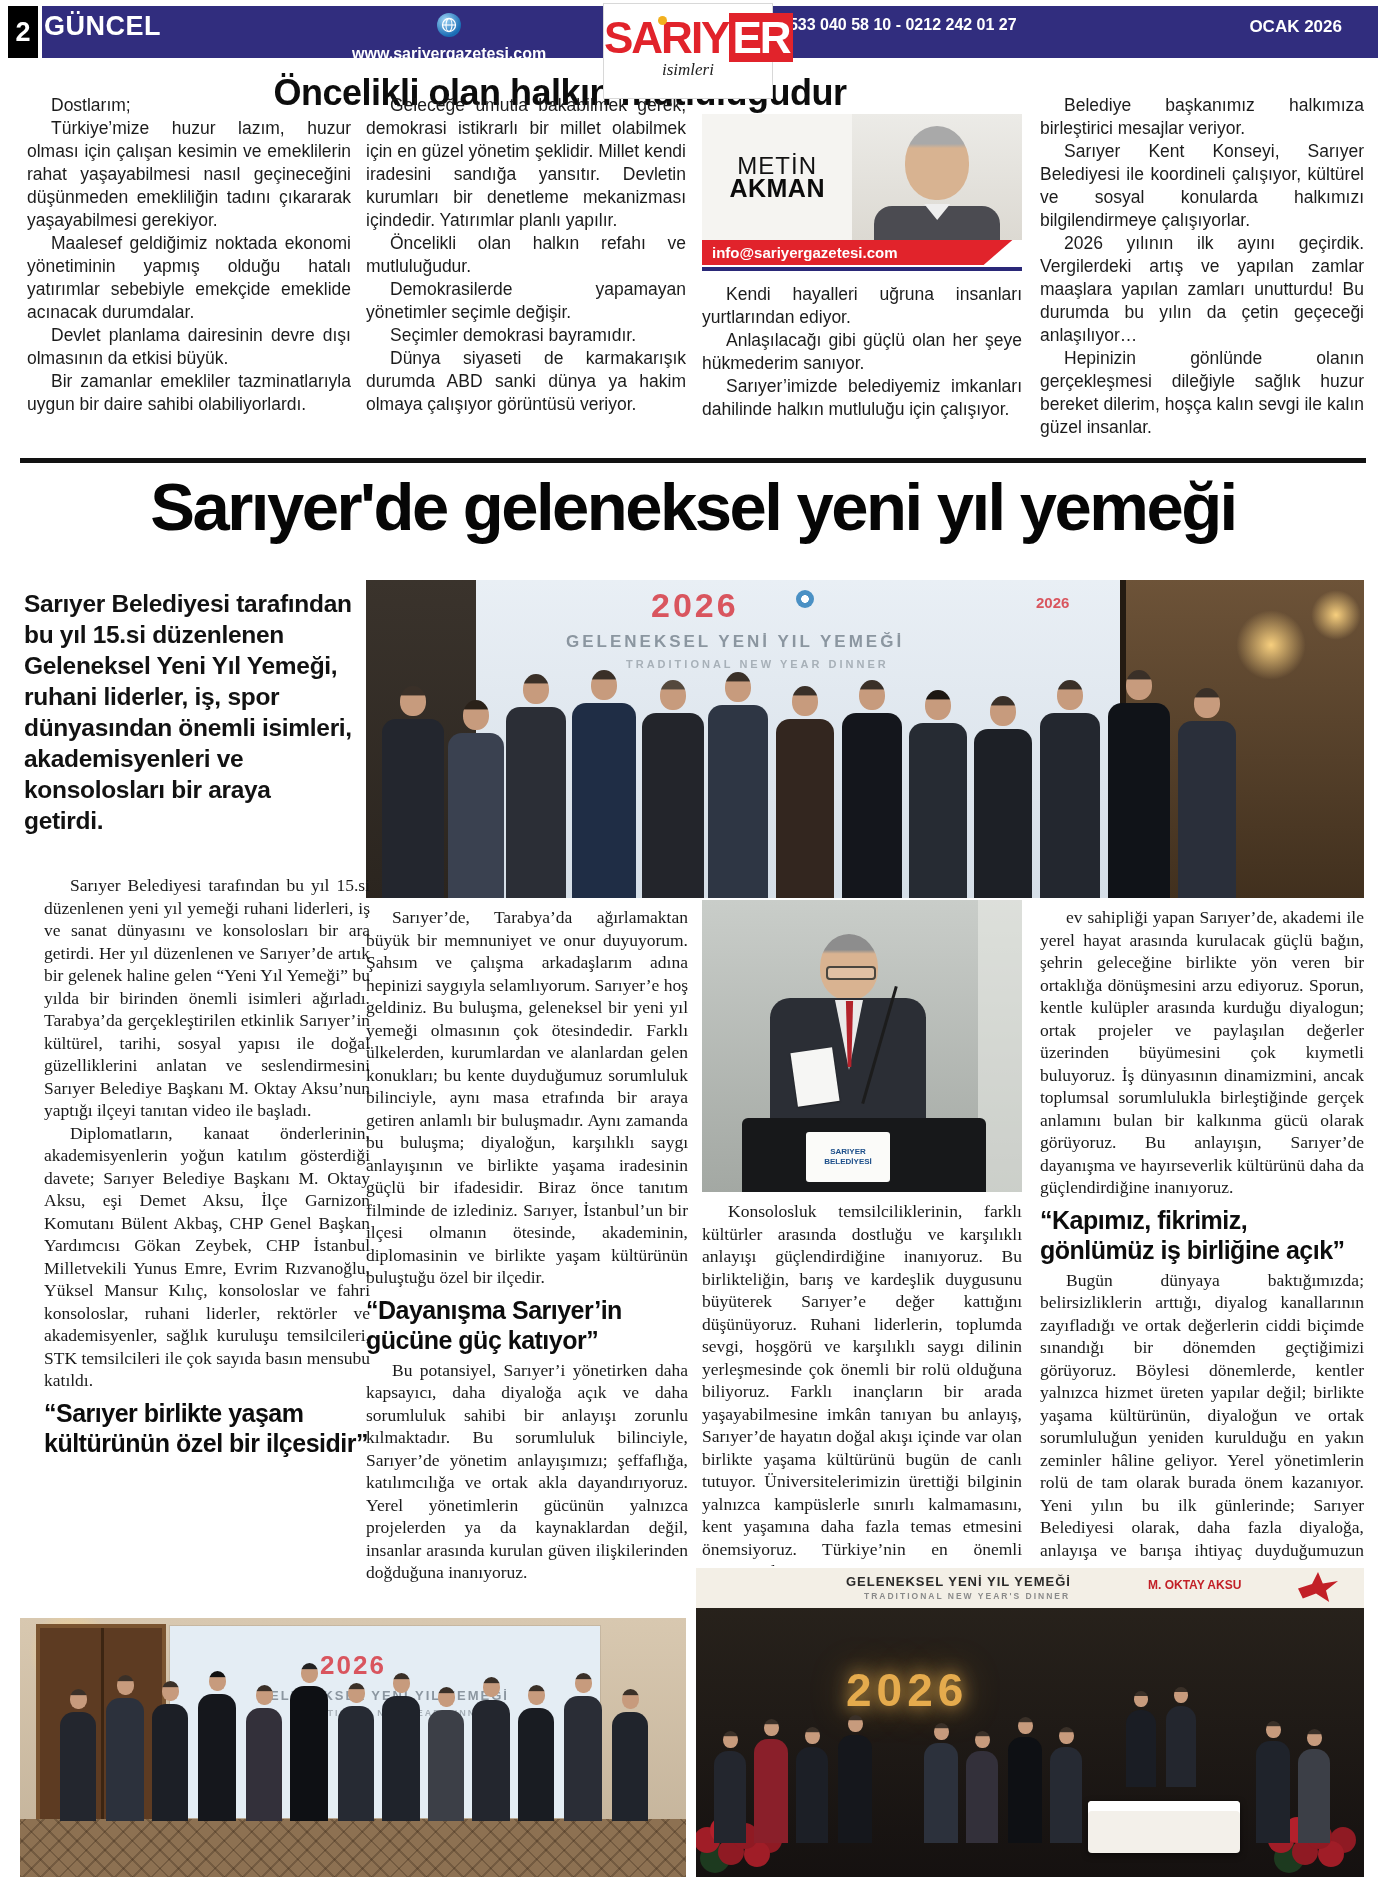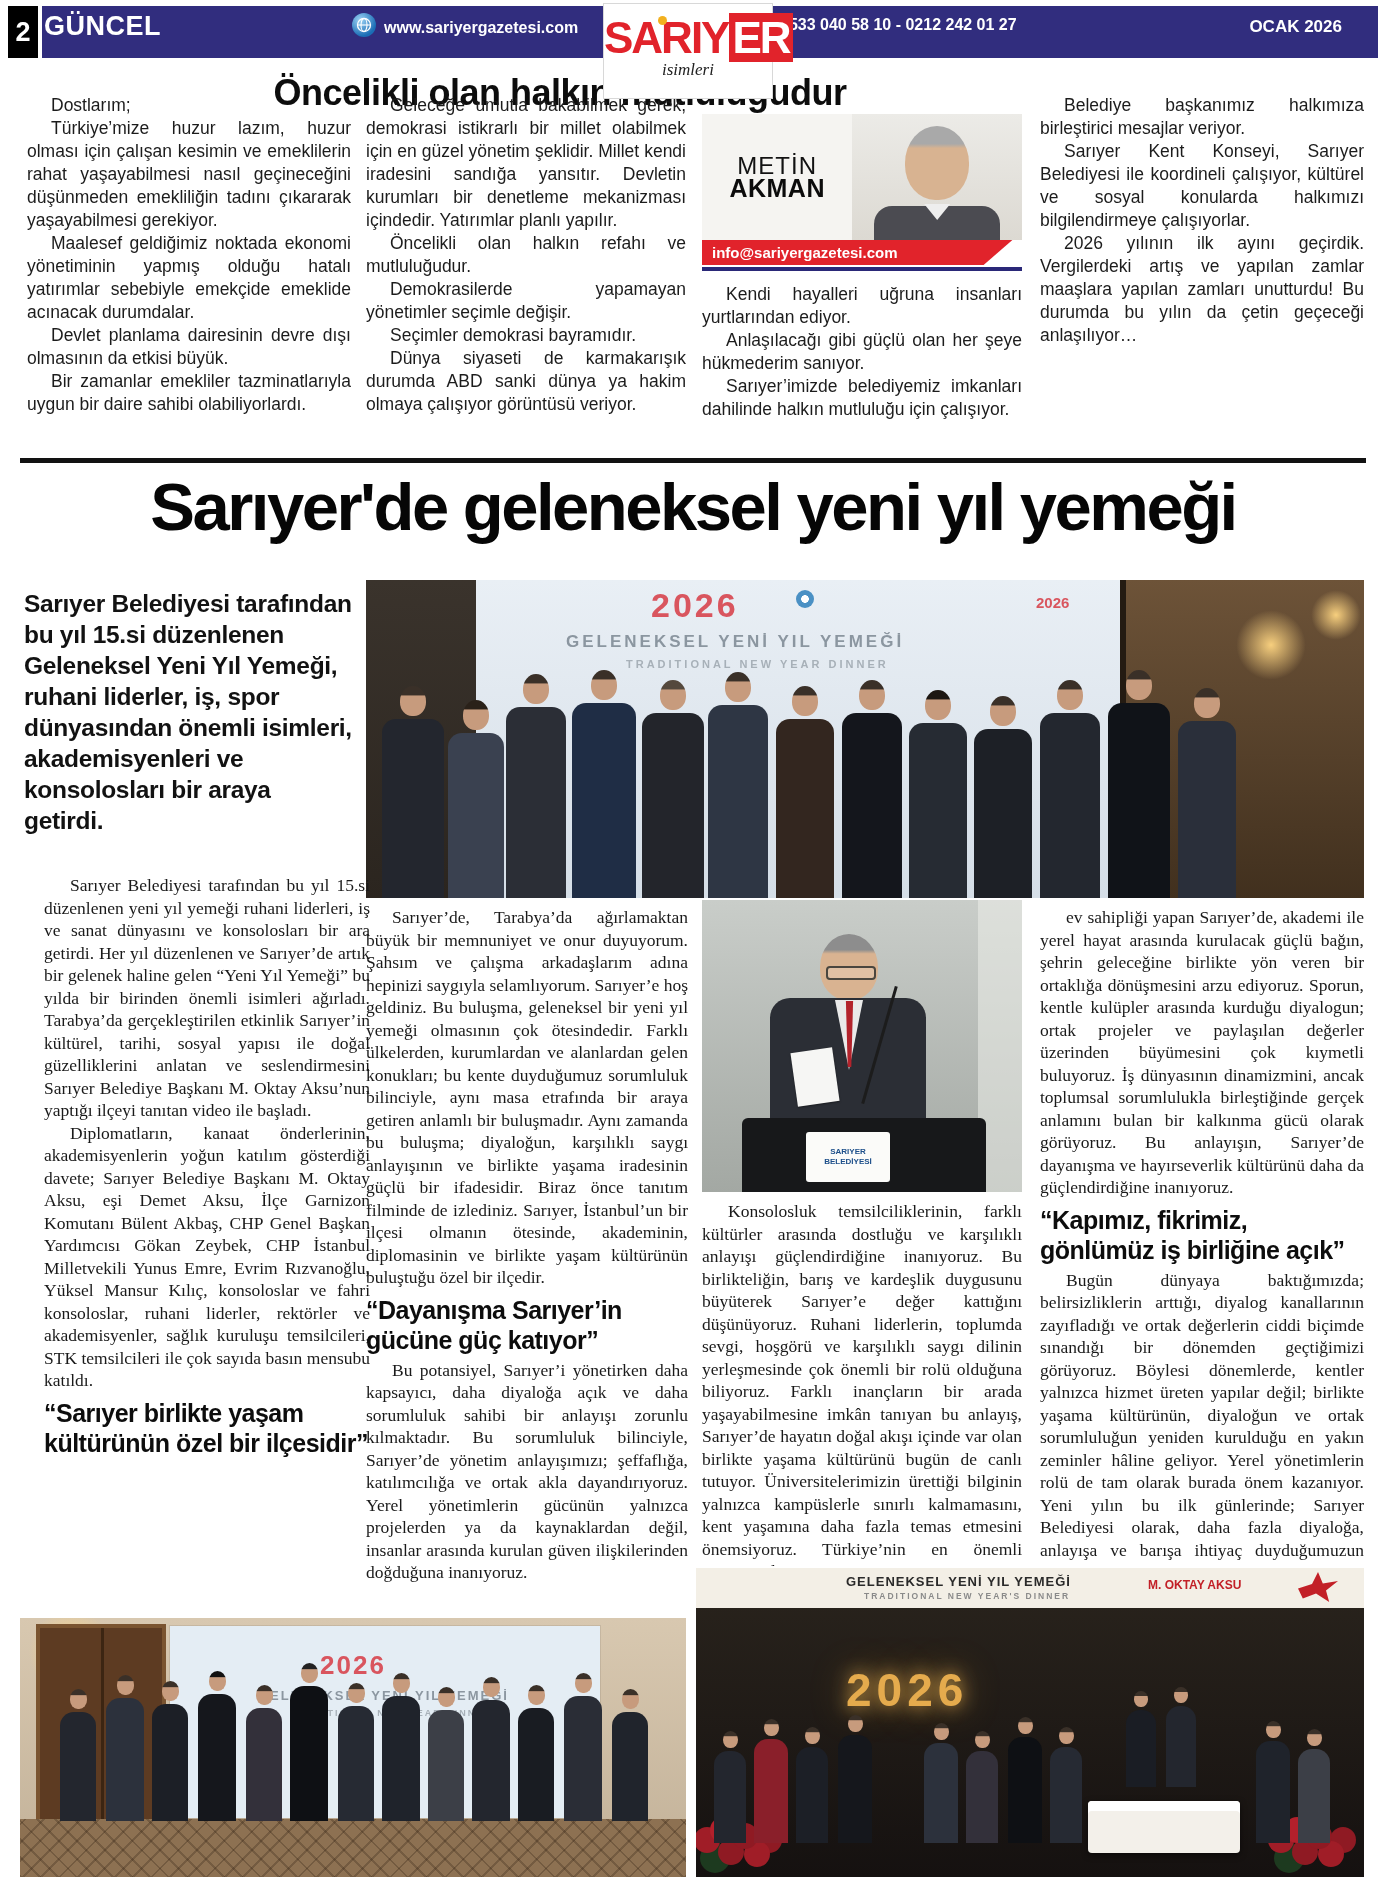--- a/index.html
+++ b/index.html
@@ -3,21 +3,21 @@
 <meta charset="utf-8">
 <style>
   html,body{margin:0;padding:0;background:#e9e9e9;}
   .page{position:relative;width:1386px;height:1877px;background:#ffffff;overflow:hidden;
         font-family:"Liberation Sans","DejaVu Sans",sans-serif;color:#111;}
   
   .pageno{position:absolute;left:8px;top:6px;width:30px;height:52px;background:#000;color:#fff;
           font-weight:bold;font-size:27px;text-align:center;line-height:52px;}
   .topbar{position:absolute;left:42px;top:6px;width:1336px;height:52px;background:#312d7e;}
   .section{position:absolute;left:44px;top:11px;color:#fff;font-weight:800;font-size:27px;letter-spacing:.5px;}
-  .urlwrap{position:absolute;left:352px;top:13px;display:flex;align-items:flex-end;gap:8px;color:#fff;}
+  .urlwrap{position:absolute;left:352px;top:13px;display:flex;align-items:center;gap:8px;color:#fff;flex-direction:column;}
   .urltext{font-size:16px;font-weight:600;}
   .cicon{width:24px;height:24px;border-radius:50%;display:flex;align-items:center;justify-content:center;}
   .globe{background:radial-gradient(circle at 35% 30%,#9fd4f5,#1a6db5 70%);}
   .globe svg,.wapp svg{display:block}
   .wapp{background:radial-gradient(circle at 35% 30%,#7be28a,#169a35 70%);}
   .phonewrap{position:absolute;left:748px;top:13px;display:flex;align-items:center;gap:8px;color:#fff;}
   .phonetext{font-size:16px;font-weight:700;}
   .dateright{position:absolute;right:44px;top:17px;color:#fff;font-size:17px;font-weight:600;}
   .logo{position:absolute;left:604px;top:4px;width:168px;height:94px;background:#fff;
         box-shadow:0 0 0 1px #d8d8d8;z-index:5;text-align:center;}
@@ -205,20 +205,21 @@
     </div>
     <p>Kendi hayalleri uğruna insanları yurtlarından ediyor.</p>
     <p>Anlaşılacağı gibi güçlü olan her şeye hükmederim sanıyor.</p>
     <p>Sarıyer’imizde belediyemiz imkanları dahilinde halkın mutluluğu için çalışıyor.</p>
   </div>
 
   <div class="a1col c4">
     <p>Belediye başkanımız halkımıza birleştirici mesajlar veriyor.</p>
     <p>Sarıyer Kent Konseyi, Sarıyer Belediyesi ile koordineli çalışıyor, kültürel ve sosyal konularda halkımızı bilgilendirmeye çalışıyorlar.</p>
     <p>2026 yılının ilk ayını geçirdik. Vergilerdeki artış ve yapılan zamlar maaşlara yapılan zamları unutturdu! Bu durumda bu yılın da çetin geçeceği anlaşılıyor…</p>
+    <p>Hepinizin gönlünde olanın gerçekleşmesi dileğiyle sağlık huzur bereket dilerim, hoşça kalın sevgi ile kalın güzel insanlar.</p>
   </div>
 
   <div class="divider"></div>
   <h1 class="headline">Sarıyer'de geleneksel yeni yıl yemeği</h1>
 
   <div class="intro">Sarıyer Belediyesi tarafından bu yıl 15.si düzenlenen Geleneksel Yeni Yıl Yemeği, ruhani liderler, iş, spor dünyasından önemli isimleri, akademisyenleri ve konsolosları bir araya getirdi.</div>
 
   <div class="photo topphoto">
     <div class="tp-backdrop">
       <div class="tp-year">2026</div>

